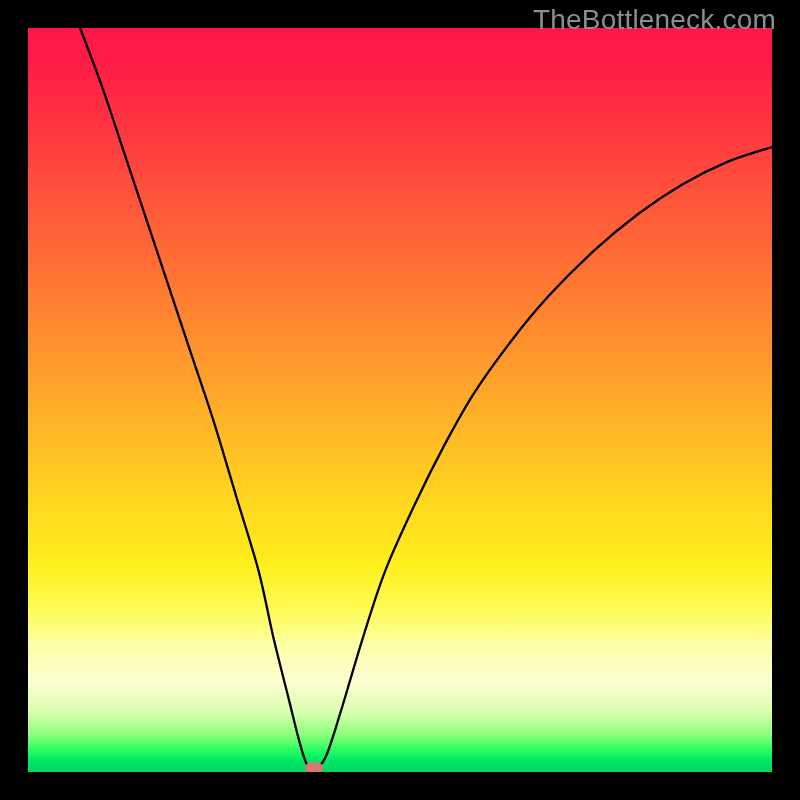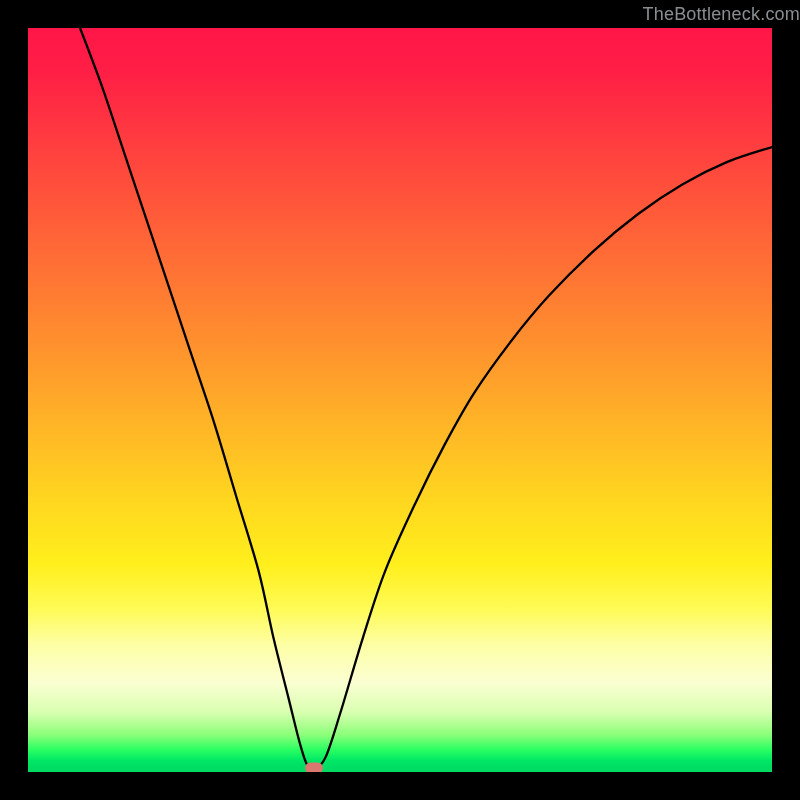--- a/index.html
+++ b/index.html
@@ -65,23 +65,23 @@
   .min-marker {
     position: absolute;
     width: 18px;
     height: 11px;
     border-radius: 6px;
     transform: translate(-50%, -50%);
   }
   .watermark {
     position: absolute;
     top: 4px;
-    right: 0;
+    right: 24px;
     color: #8a8e91;
-    font-size: 18px;
+    font-size: 28px;
     font-weight: 400;
     letter-spacing: 0.2px;
   }
 </style>
 </head>
 <body>
 
 <div class="stage">
 
   <div class="plot-area">

